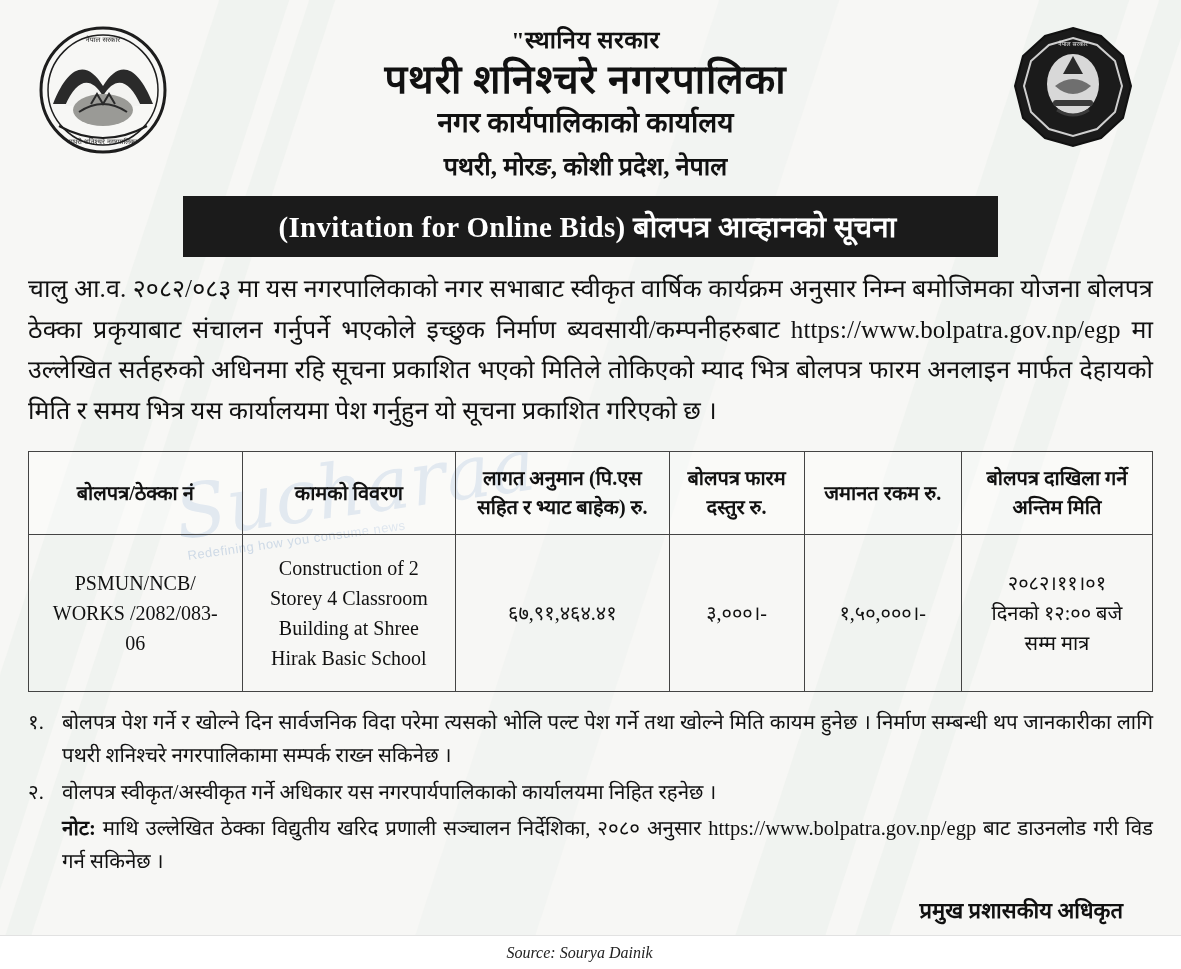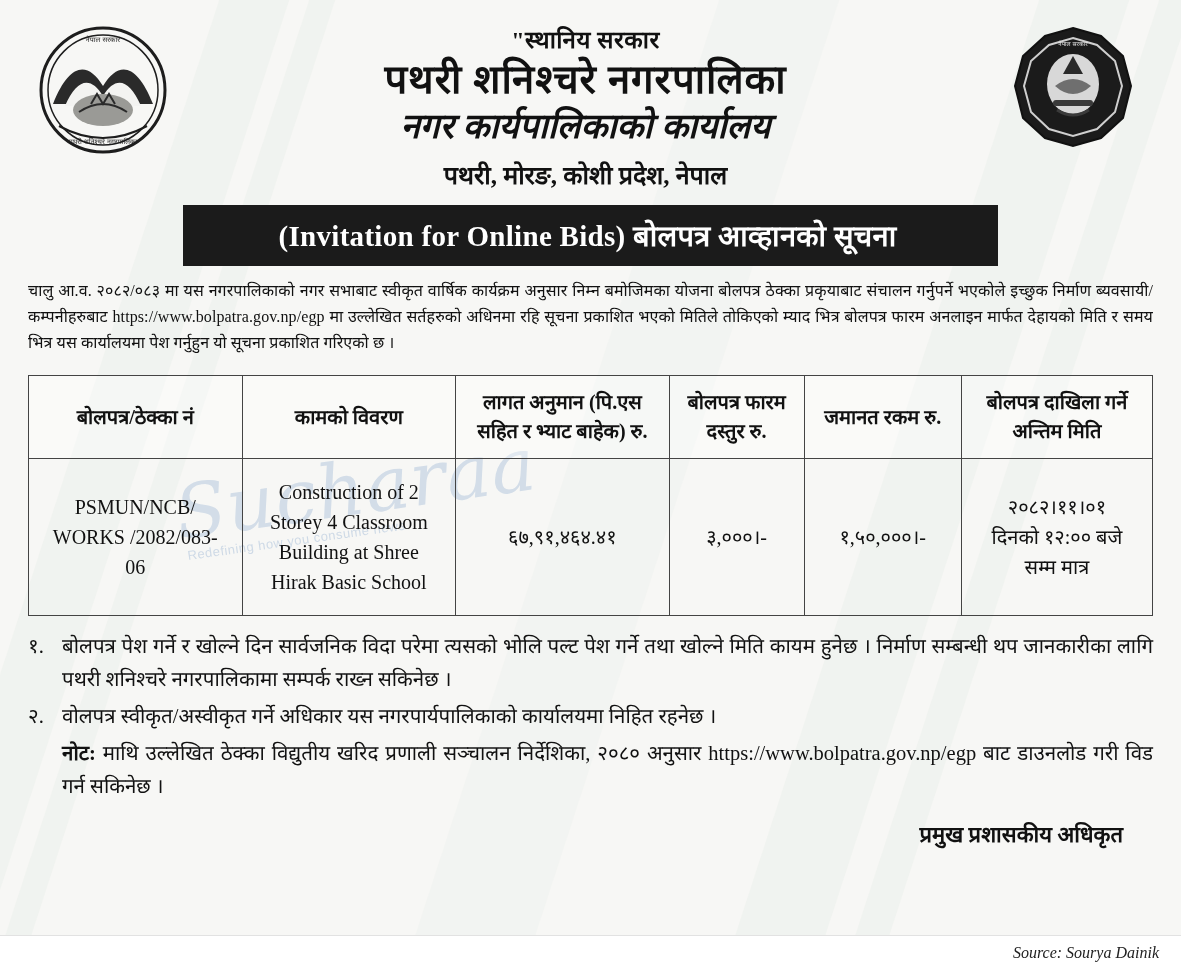--- a/index.html
+++ b/index.html
@@ -94,25 +94,24 @@
     letter-spacing: .5px;
     margin-bottom: 2px;
   }
   .head-title {
     font-size: 40px;
     font-weight: bold;
     letter-spacing: 1px;
     line-height: 1.15;
   }
   .head-sub1 {
-    font-size: 35px;
+    font-size: 28px;
     font-weight: bold;
     line-height: 1.25;
     margin-top: 2px;
-    font-style: italic;
   }
   .head-sub2 {
     font-size: 25px;
     font-weight: bold;
     margin-top: 8px;
   }
 
   
   .emblem-left svg, .emblem-right svg { display: block; }
 
@@ -129,21 +128,21 @@
   }
 
   .pub-date {
     text-align: center;
     font-size: 22px;
     font-weight: bold;
     margin-top: 18px;
   }
 
   .para {
-    font-size: 16px;
+    font-size: 25px;
     line-height: 1.62;
     text-align: justify;
     margin-top: 12px;
     letter-spacing: .1px;
   }
 
   
   table.bid-table {
     width: 100%;
     border-collapse: collapse;
@@ -211,21 +210,21 @@
   .source-bar {
     position: absolute;
     left: 0;
     right: 0;
     bottom: 0;
     height: 34px;
     background: #ffffff;
     border-top: 1px solid #e2e2e2;
     display: flex;
     align-items: center;
-    justify-content: flex-end;
+    justify-content: center;
     padding-right: 22px;
     box-sizing: border-box;
     z-index: 3;
   }
   .source-bar span {
     font-family: "Liberation Serif", serif;
     font-style: italic;
     font-size: 16px;
     color: #222;
   }

